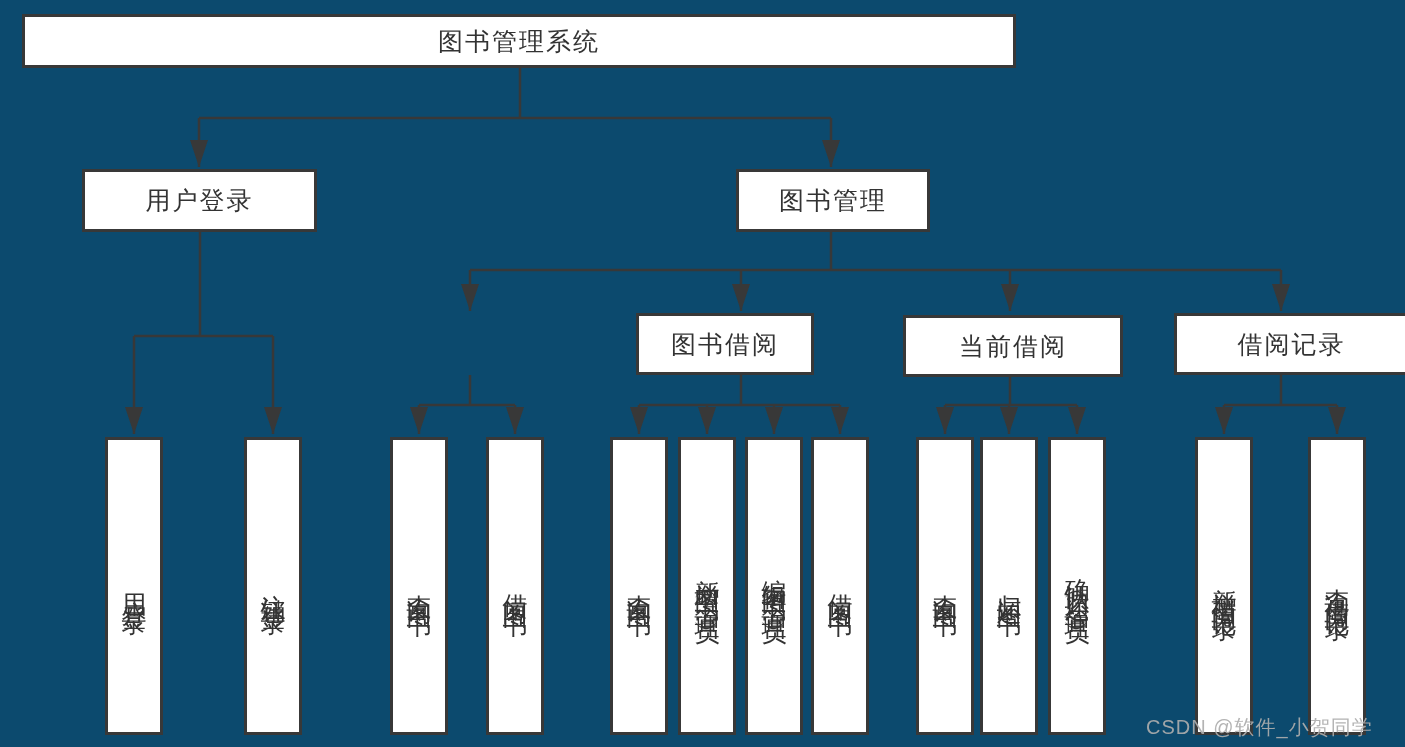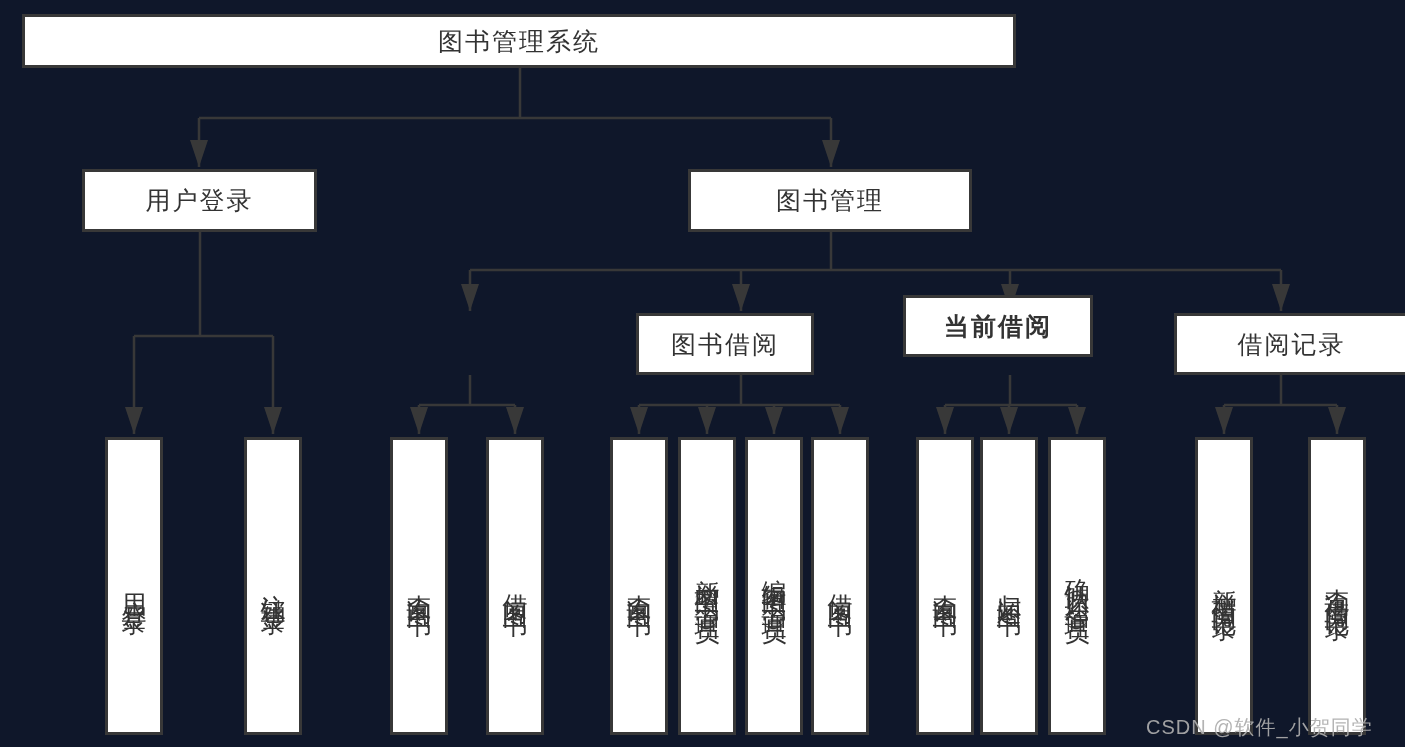--- a/index.html
+++ b/index.html
@@ -5,21 +5,21 @@
   html, body {
     margin: 0;
     padding: 0;
     background: #ffffff;
     font-family: "Liberation Sans", sans-serif;
   }
   .canvas {
     position: relative;
     width: 1405px;
     height: 747px;
-    background: #0f172a;
+    background: #0c4a6e;
     overflow: hidden;
   }
   .connector-layer {
     position: absolute;
     left: 0; top: 0;
     width: 1405px; height: 747px;
     z-index: 0;
   }
   .node {
     position: absolute;
@@ -120,28 +120,28 @@
     </g>
   </svg>
 
   <div class="node hbox root-box">
     <span>图书管理系统</span>
   </div>
 
   <div class="node hbox" style="left:82px; top:169px; width:235px; height:63px;">
     <span>用户登录</span>
   </div>
-  <div class="node hbox" style="left:688px; top:169px; width:284px; height:63px;">
+  <div class="node hbox" style="left:736px; top:169px; width:194px; height:63px;">
     <span>图书管理</span>
   </div>
 
   <div class="node hbox" style="left:636px; top:313px; width:178px; height:62px;">
     <span>图书借阅</span>
   </div>
-  <div class="node hbox" style="left:903px; top:295px; width:190px; height:62px;font-weight:bold;">
+  <div class="node hbox" style="left:903px; top:315px; width:220px; height:62px;">
     <span>当前借阅</span>
   </div>
   <div class="node hbox" style="left:1174px; top:313px; width:235px; height:62px;">
     <span>借阅记录</span>
   </div>
 
   <div class="node vbox" style="left:105px;">
     <span class="vtext">用户登录</span>
   </div>
   <div class="node vbox" style="left:244px;">

